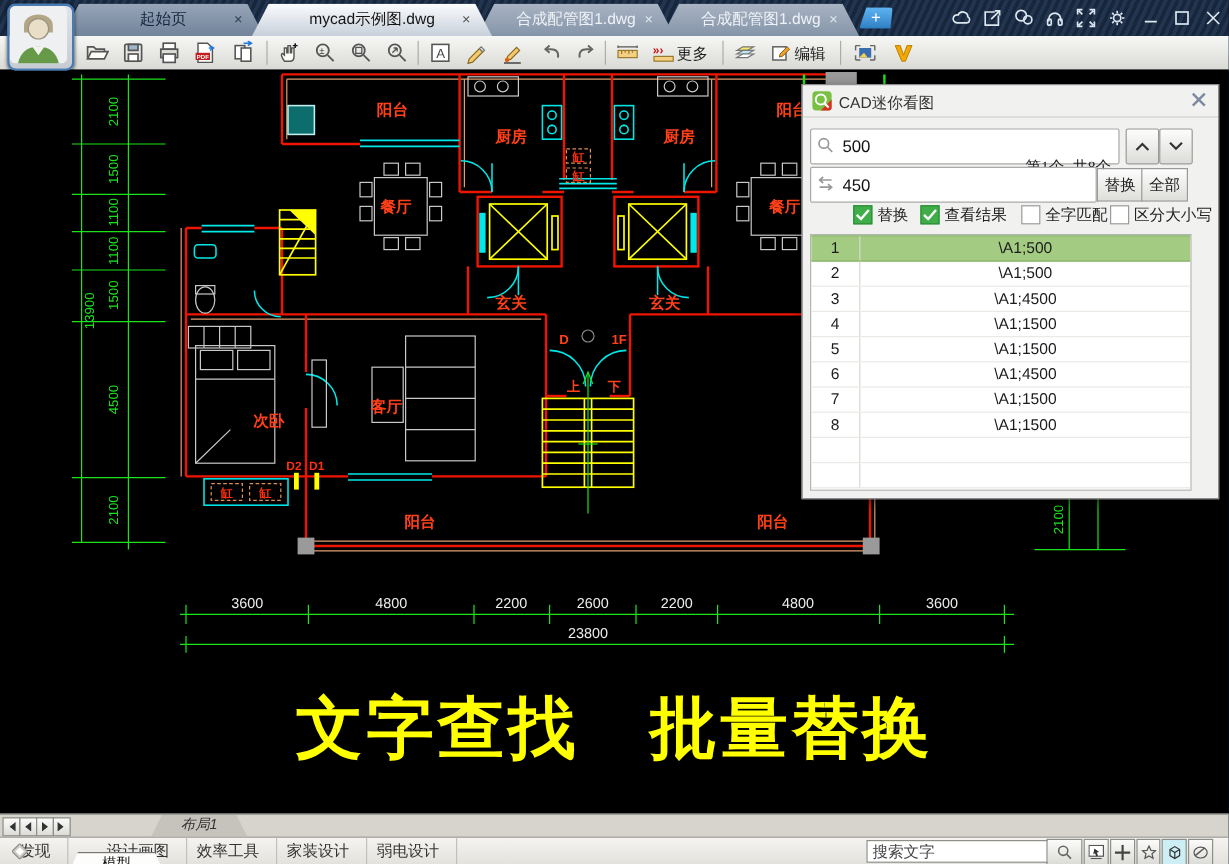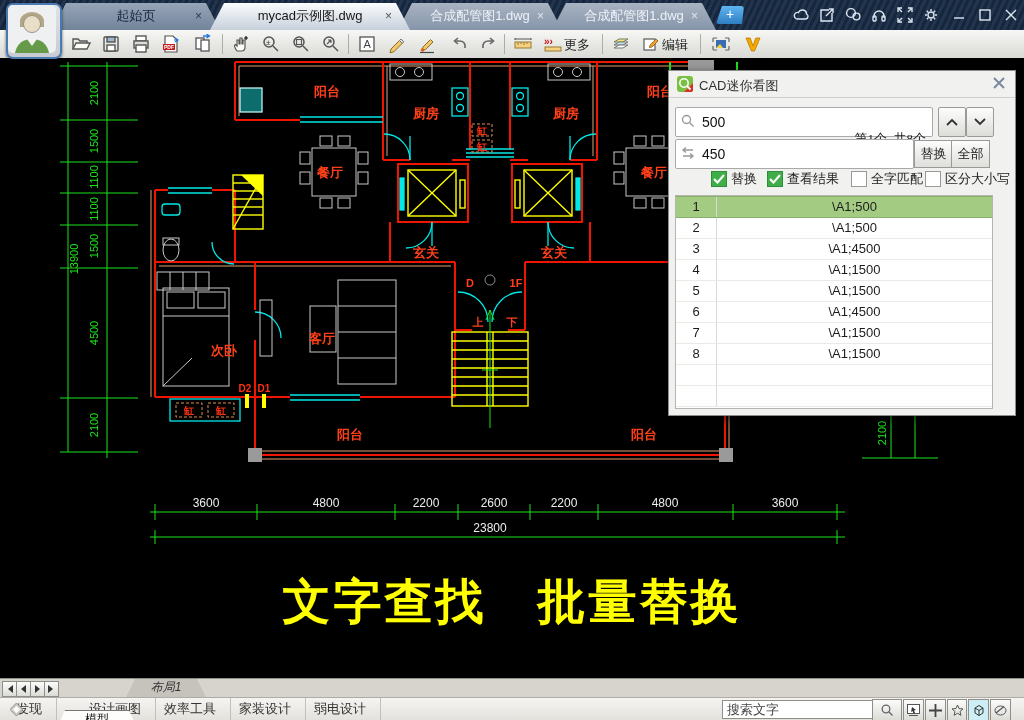--- a/index.html
+++ b/index.html
@@ -30,21 +30,21 @@
   #toolbar{position:absolute;left:0;top:30px;width:1024px;height:28px;
     background:linear-gradient(#f7f7f5,#d9d9d5);border-bottom:1px solid #9d9d98;}
   .tbtn{position:absolute;top:2px;width:26px;height:24px;display:flex;align-items:center;justify-content:center;}
   .tbtn svg{width:20px;height:20px;}
   .tsep{position:absolute;top:4px;width:1px;height:20px;background:#adada8;}
   .tlabel{position:absolute;top:6px;font-size:13px;color:#222;}
   
   #canvas{position:absolute;left:0;top:58px;width:1024px;height:620px;background:#000;}
   #plan{position:absolute;left:0;top:0;}
   #banner{position:absolute;left:0;top:512px;width:1024px;text-align:center;color:#ffff00;
-    font-size:48px;font-weight:bold;letter-spacing:3px;z-index:2;}
+    font-size:56px;font-weight:bold;letter-spacing:3px;z-index:2;}
   
   #dialog{position:absolute;left:668px;top:12px;width:346px;height:344px;background:#f1f1ef;
     border:1px solid #8d8d8d;box-shadow:2px 3px 9px rgba(0,0,0,.55);z-index:5;font-size:13px;color:#222;}
   #dlg-head{position:absolute;left:0;top:0;right:0;height:26px;border-bottom:1px solid #cfcfcb;}
   #dlg-title{position:absolute;left:30px;top:6px;font-size:13px;color:#333;}
   #dlg-logo{position:absolute;left:7px;top:4px;}
   #dlg-close{position:absolute;right:8px;top:4px;width:16px;height:16px;}
   .dlg-row-input{position:absolute;height:28px;background:#fff;border:1px solid #a9a9a9;border-radius:2px;}
   #search-box{left:6px;top:36px;width:256px;}
   #replace-box{left:6px;top:68px;width:237px;}

